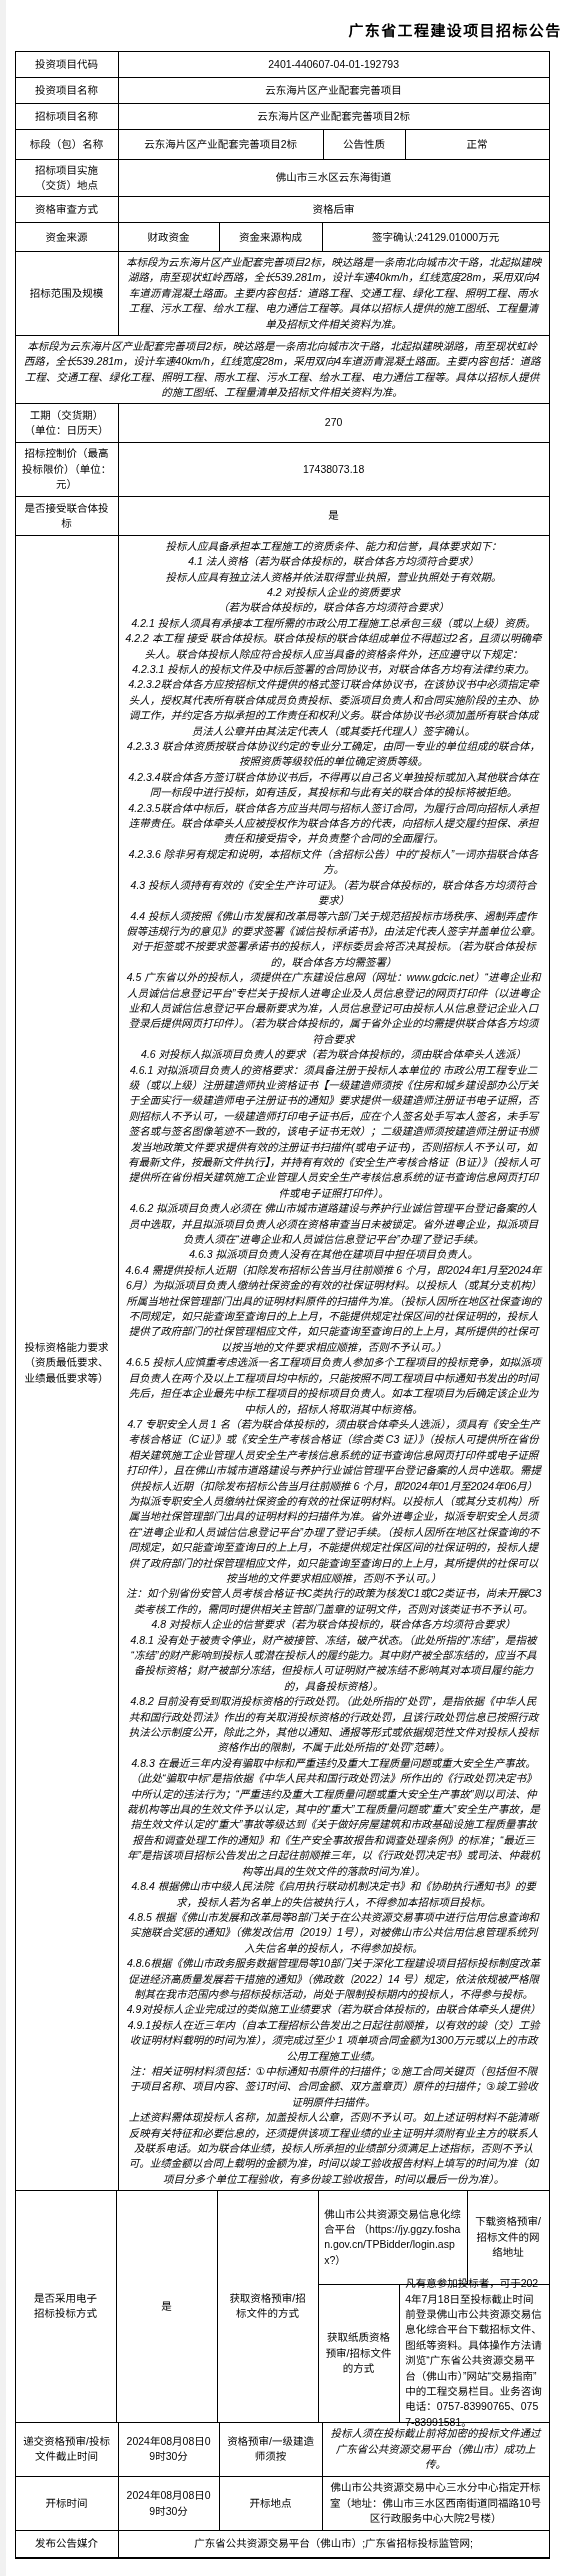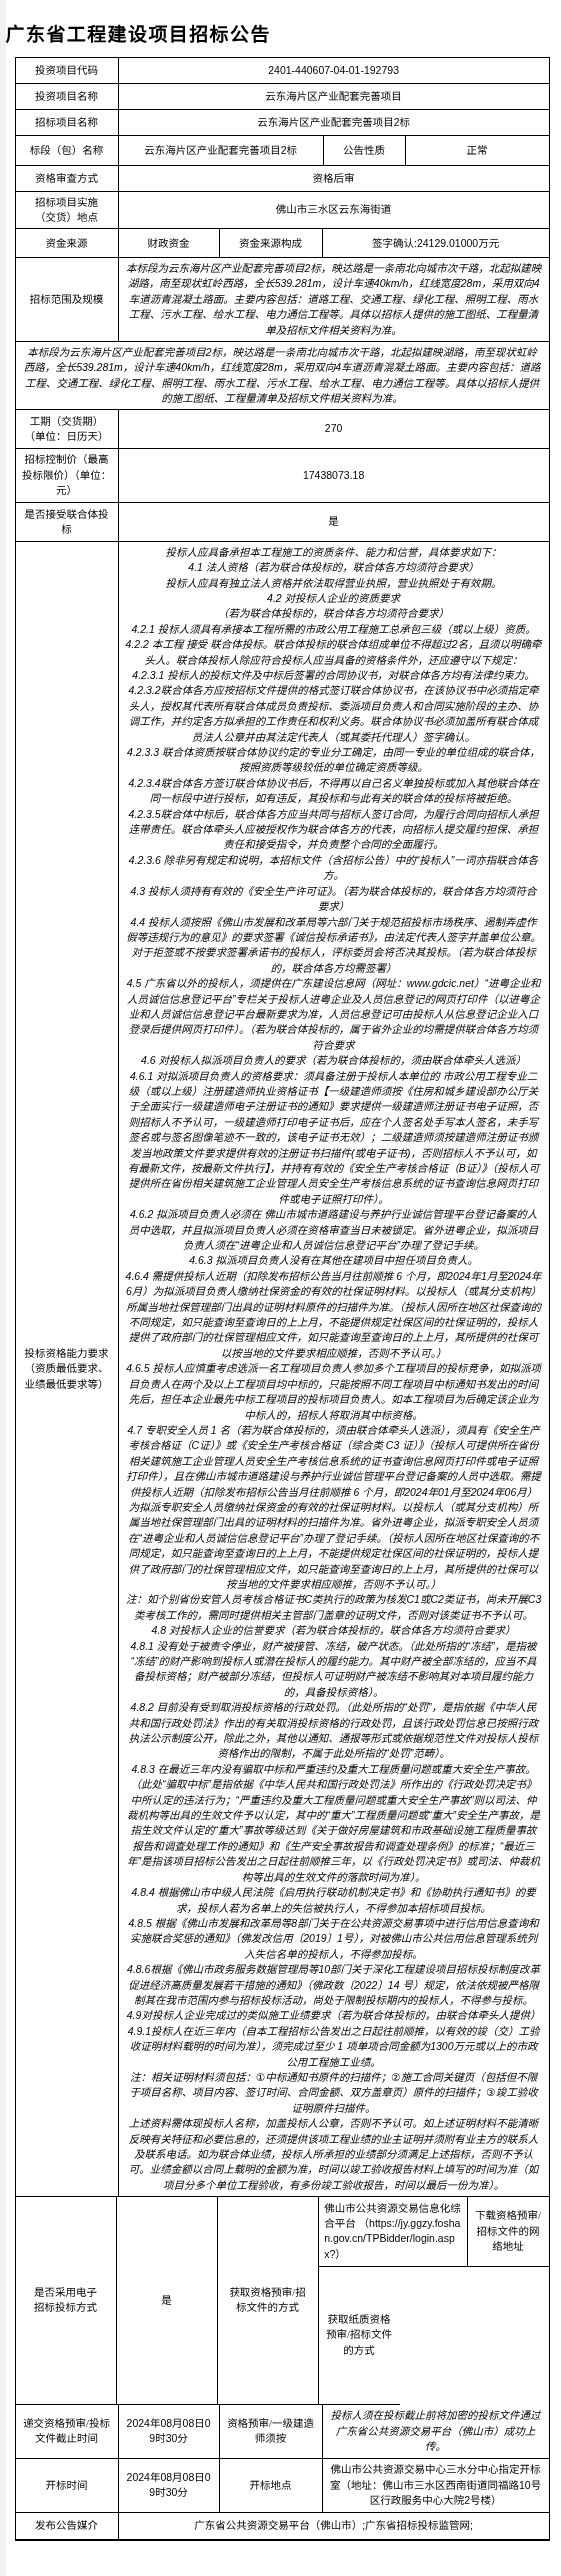--- a/index.html
+++ b/index.html
@@ -12,22 +12,22 @@
   .page{
     width:556px;
     margin-left:5.6px;
     background:#ffffff;
     min-height:2576px;
     box-sizing:border-box;
     padding-top:0.7px;
     padding-bottom:12.6px;
   }
   .doc-title{
-    text-align:left;
-    font-size:19px;
+    text-align:right;
+    font-size:15px;
     font-weight:bold;
     letter-spacing:1.4px;
     margin:18px 0 11.2px 0;
   }
   .tbl{
     width:535px;
     margin-left:9px;
     border-top:1.4px solid #000;
     border-left:1.4px solid #000;
     border-right:0.7px solid #000;
@@ -43,21 +43,21 @@
     display:flex;
     align-items:center;
     justify-content:center;
     text-align:center;
     padding:3.5px 5.6px;
     font-size:10.5px;
     line-height:15.4px;
     word-break:break-all;
   }
   .row > .cell:last-child{border-right:none;text-align:center;}
-  .label{font-weight:normal;font-family:Liberation Serif, serif;}
+  .label{font-weight:normal;}
   .grow{flex:1;min-width:0;}
   .left{justify-content:flex-start;text-align:left;}
   .top{align-items:flex-start;font-style:italic;}
   .pre{white-space:pre-wrap;display:block;padding:2.8px 7px;}
   
   .w-label{width:103px;flex:0 0 103px;}
   .w-v1{width:101px;flex:0 0 101px;}
   .w-l2{width:103px;flex:0 0 103px;}
   .w-sec-v{width:205px;flex:0 0 205px;}
   .w-sec-l{width:82px;flex:0 0 82px;}
@@ -93,29 +93,29 @@
       <div class="cell grow">云东海片区产业配套完善项目2标</div>
     </div>
 
     <div class="row" style="min-height:30px">
       <div class="cell w-label label">标段（包）名称</div>
       <div class="cell w-sec-v">云东海片区产业配套完善项目2标</div>
       <div class="cell w-sec-l label">公告性质</div>
       <div class="cell grow">正常</div>
     </div>
 
-    <div class="row" style="min-height:26px">
-      <div class="cell w-label label">资格审查方式</div>
-      <div class="cell grow">资格后审</div>
-    </div>
-
     <div class="row" style="min-height:34px">
       <div class="cell w-label label pre" style="display:flex;white-space:pre-line">招标项目实施
 （交货）地点</div>
       <div class="cell grow">佛山市三水区云东海街道</div>
+    </div>
+
+    <div class="row" style="min-height:26px">
+      <div class="cell w-label label">资格审查方式</div>
+      <div class="cell grow">资格后审</div>
     </div>
 
     <div class="row" style="min-height:29px">
       <div class="cell w-label label">资金来源</div>
       <div class="cell w-v1">财政资金</div>
       <div class="cell w-l2 label">资金来源构成</div>
       <div class="cell grow">签字确认:24129.01000万元</div>
     </div>
 
     <div class="row" style="min-height:65px">
@@ -188,20 +188,21 @@
       <div class="cell w-e2">是</div>
       <div class="cell w-e3 label" style="white-space:pre-line">获取资格预审/招
 标文件的方式</div>
       <div class="nested">
         <div class="nrow" style="min-height:68px">
           <div class="cell grow left">佛山市公共资源交易信息化综合平台 （https://jy.ggzy.foshan.gov.cn/TPBidder/login.aspx?）</div>
           <div class="cell w-nl label">下载资格预审/招标文件的网络地址</div>
         </div>
         <div class="nrow" style="min-height:138px">
           <div class="cell w-nl label">获取纸质资格预审/招标文件的方式</div>
+          <div class="cell grow left">凡有意参加投标者，可于2024年7月18日至投标截止时间前登录佛山市公共资源交易信息化综合平台下载招标文件、图纸等资料。具体操作方法请浏览“广东省公共资源交易平台（佛山市）”网站“交易指南”中的工程交易栏目。业务咨询电话：0757-83990765、0757-83991581。</div>
         </div>
       </div>
     </div>
 
 
     <div class="row" style="min-height:52px">
       <div class="cell w-label label">递交资格预审/投标文件截止时间</div>
       <div class="cell w-v1">2024年08月08日09时30分</div>
       <div class="cell w-l2 label">资格预审/一级建造师须按</div>
       <div class="cell grow left top">投标人须在投标截止前将加密的投标文件通过广东省公共资源交易平台（佛山市）成功上传。</div>

